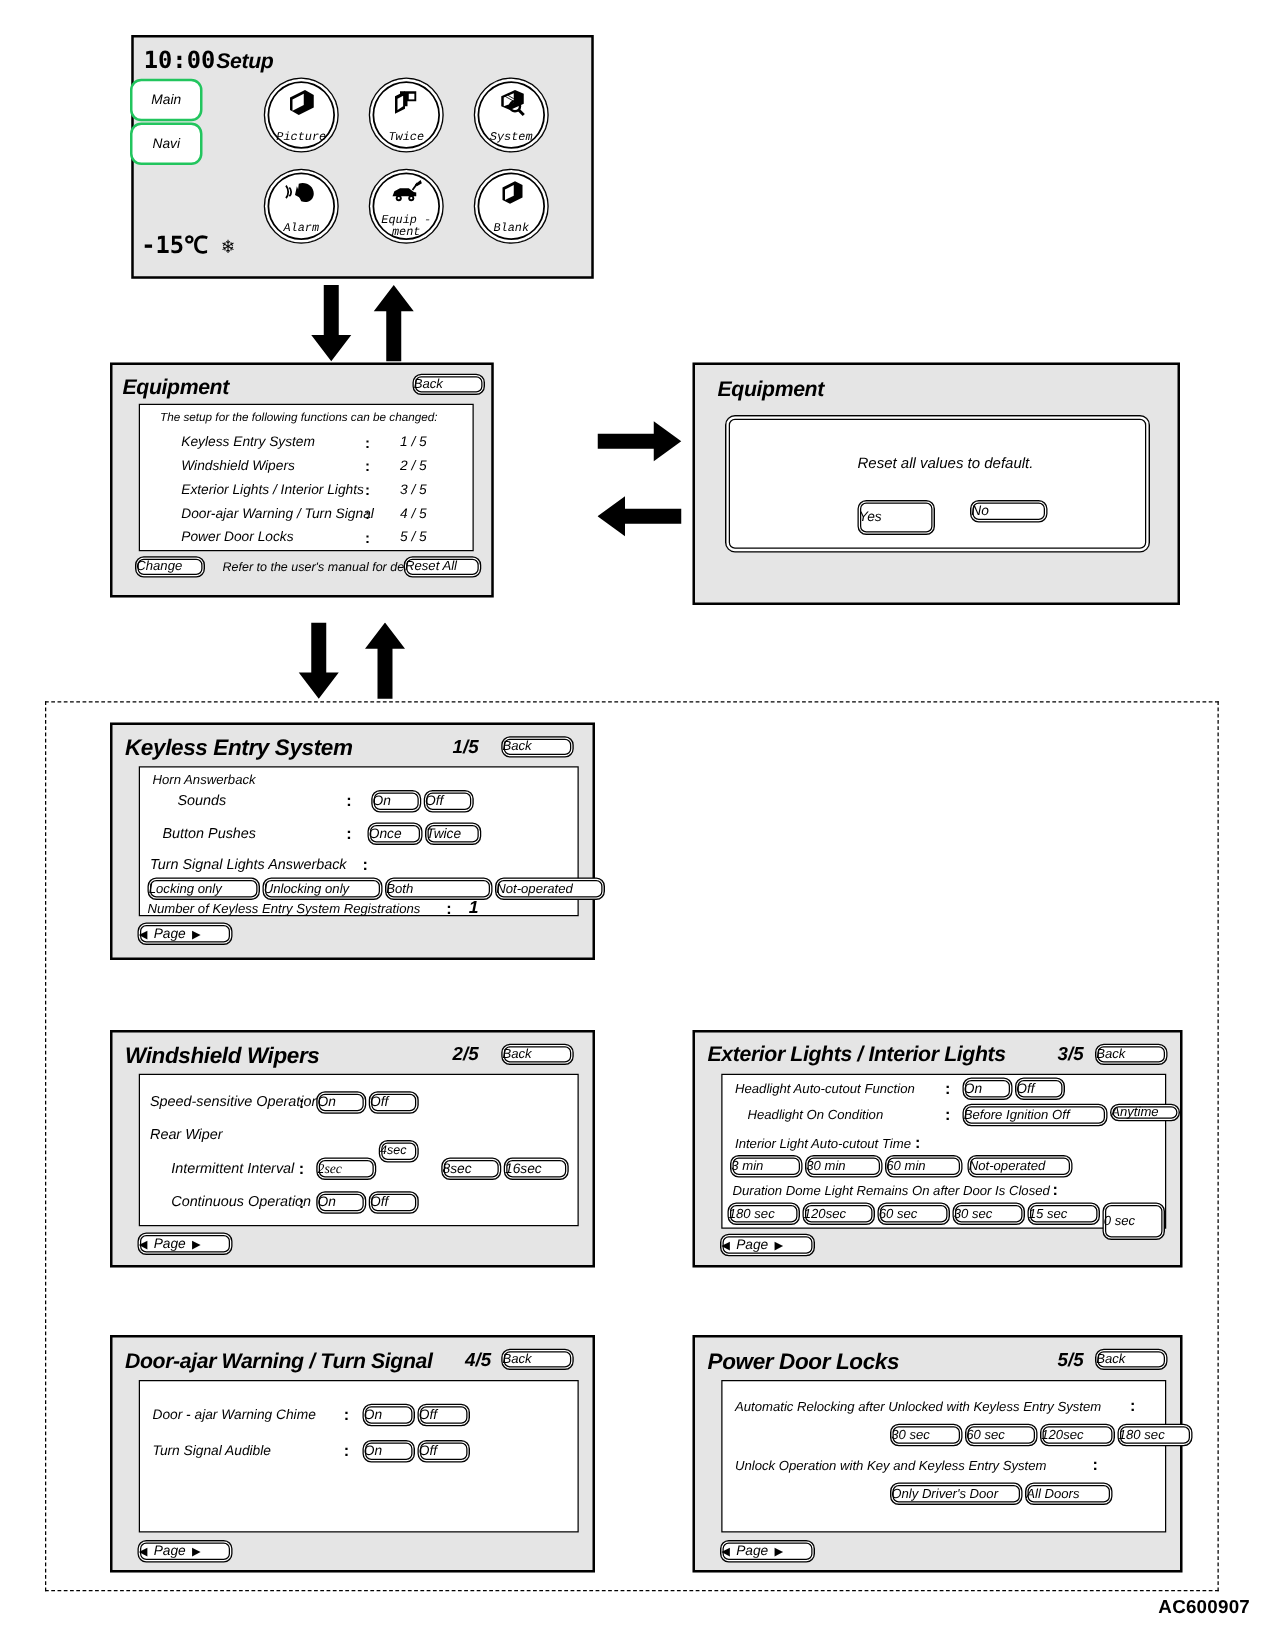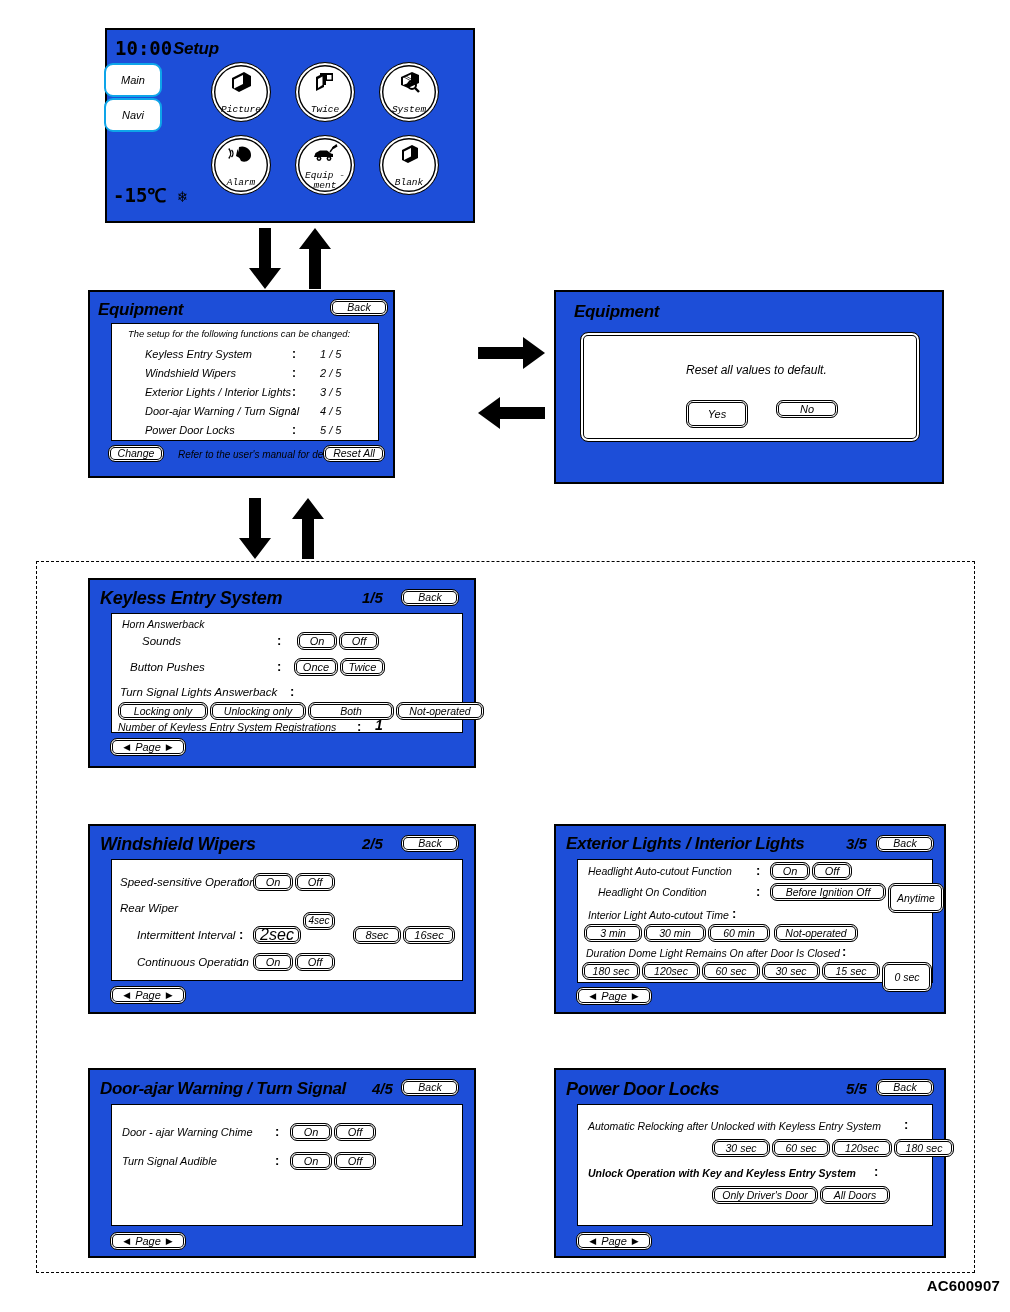--- a/index.html
+++ b/index.html
@@ -5,38 +5,38 @@
   html,body{margin:0;padding:0;background:#ffffff;}
   body{
     width:1010px;height:1312px;position:relative;overflow:hidden;
     font-family:"Liberation Sans","DejaVu Sans",sans-serif;
     color:#000;
   }
 
   
   .screen{
     position:absolute;box-sizing:border-box;
-    border:2px solid #000;background:#1d4ed8;
+    border:2px solid #000;background:#e5e5e5;
   }
   .screen-title{
     position:absolute;font-style:italic;font-weight:bold;
     letter-spacing:-0.3px;white-space:nowrap;
   }
   .pagenum{
     position:absolute;font-style:italic;font-weight:bold;white-space:nowrap;
   }
   .inner-box{
     position:absolute;box-sizing:border-box;border:1px solid #000;background:#fff;
   }
 
   
   .pill{
     position:absolute;box-sizing:border-box;
     border:1.5px solid #000;border-radius:7px;background:#fff;
-    display:flex;align-items:center;justify-content:center;
+    display:flex;align-items:center;
     font-style:italic;white-space:nowrap;
     box-shadow: inset 0 0 0 1px #fff, inset 0 0 0 2px #000;
   }
   .pill span{display:block;line-height:1;}
 
   .lbl{
     position:absolute;font-style:italic;white-space:nowrap;line-height:1;
   }
   .colon{
     position:absolute;font-weight:bold;line-height:1;
@@ -47,21 +47,21 @@
   .clock{
     position:absolute;font-family:"DejaVu Sans Mono","Liberation Mono",monospace;
     font-weight:bold;font-size:19px;letter-spacing:0px;
   }
   .temp{
     position:absolute;font-family:"DejaVu Sans Mono","Liberation Mono",monospace;
     font-weight:bold;font-size:19px;white-space:nowrap;
   }
   .sidebtn{
     position:absolute;box-sizing:border-box;
-    border:2px solid #0ea5e9;border-radius:9px;background:#fff;
+    border:2px solid #22c55e;border-radius:9px;background:#fff;
     display:flex;align-items:center;justify-content:center;
     font-style:italic;font-size:11px;
   }
   .circbtn{
     position:absolute;width:58px;height:58px;border-radius:50%;
     border:1.6px solid #000;background:#fff;
     box-shadow:inset 0 0 0 2px #fff, inset 0 0 0 3.4px #000;
     display:flex;flex-direction:column;align-items:center;justify-content:flex-end;font-family:Liberation Mono, monospace;
   }
   .circbtn .cap{
@@ -349,21 +349,21 @@
       <span>On</span>
     </div>
     <div class="pill" style="left:183px;top:13px;width:40px;height:18px;font-size:11px;">
       <span>Off</span>
     </div>
 
     <div class="lbl" style="left:8px;top:43px;font-size:11.5px;">Rear Wiper</div>
 
     <div class="lbl" style="left:25px;top:70px;font-size:11.5px;">Intermittent Interval</div>
     <div class="colon" style="left:127px;top:68px;font-size:13px;">:</div>
-    <div class="pill" style="left:141px;top:66px;width:48px;height:18px;font-size:16px;">
+    <div class="pill" style="left:141px;top:66px;width:48px;height:18px;font-size:11px;font-family:Liberation Serif, serif;">
       <span>2sec</span>
     </div>
     <div class="pill" style="left:191px;top:52px;width:32px;height:18px;font-size:10px;">
       <span>4sec</span>
     </div>
     <div class="pill" style="left:241px;top:66px;width:48px;height:18px;font-size:11px;">
       <span>8sec</span>
     </div>
     <div class="pill" style="left:291px;top:66px;width:52px;height:18px;font-size:11px;">
       <span>16sec</span>
@@ -401,21 +401,21 @@
     </div>
     <div class="pill" style="left:234px;top:2px;width:40px;height:18px;font-size:11px;">
       <span>Off</span>
     </div>
 
     <div class="lbl" style="left:20px;top:27px;font-size:10.5px;">Headlight On Condition</div>
     <div class="colon" style="left:178px;top:25px;font-size:13px;">:</div>
     <div class="pill" style="left:192px;top:23px;width:116px;height:18px;font-size:10.5px;">
       <span>Before Ignition Off</span>
     </div>
-    <div class="pill" style="left:310px;top:23px;width:56px;height:30px;font-size:10.5px;">
+    <div class="pill" style="left:310px;top:23px;width:56px;height:14px;font-size:10.5px;">
       <span>Anytime</span>
     </div>
 
     <div class="lbl" style="left:10px;top:50px;font-size:10.5px;">Interior Light Auto-cutout Time</div>
     <div class="colon" style="left:154px;top:47px;font-size:13px;">:</div>
     <div class="pill" style="left:6px;top:64px;width:58px;height:18px;font-size:10.5px;">
       <span>3 min</span>
     </div>
     <div class="pill" style="left:66px;top:64px;width:62px;height:18px;font-size:10.5px;">
       <span>30 min</span>
@@ -507,21 +507,21 @@
     <div class="pill" style="left:194px;top:34px;width:58px;height:18px;font-size:10.5px;">
       <span>60 sec</span>
     </div>
     <div class="pill" style="left:254px;top:34px;width:60px;height:18px;font-size:10.5px;">
       <span>120sec</span>
     </div>
     <div class="pill" style="left:316px;top:34px;width:60px;height:18px;font-size:10.5px;">
       <span>180 sec</span>
     </div>
 
-    <div class="lbl" style="left:10px;top:63px;font-size:10.5px;font-weight:bold;">Unlock Operation with Key and Keyless Entry System</div>
+    <div class="lbl" style="left:10px;top:63px;font-size:10.5px;">Unlock Operation with Key and Keyless Entry System</div>
     <div class="colon" style="left:296px;top:60px;font-size:13px;">:</div>
 
     <div class="pill" style="left:134px;top:81px;width:106px;height:18px;font-size:10.5px;">
       <span>Only Driver's Door</span>
     </div>
     <div class="pill" style="left:242px;top:81px;width:70px;height:18px;font-size:10.5px;">
       <span>All Doors</span>
     </div>
   </div>
 

